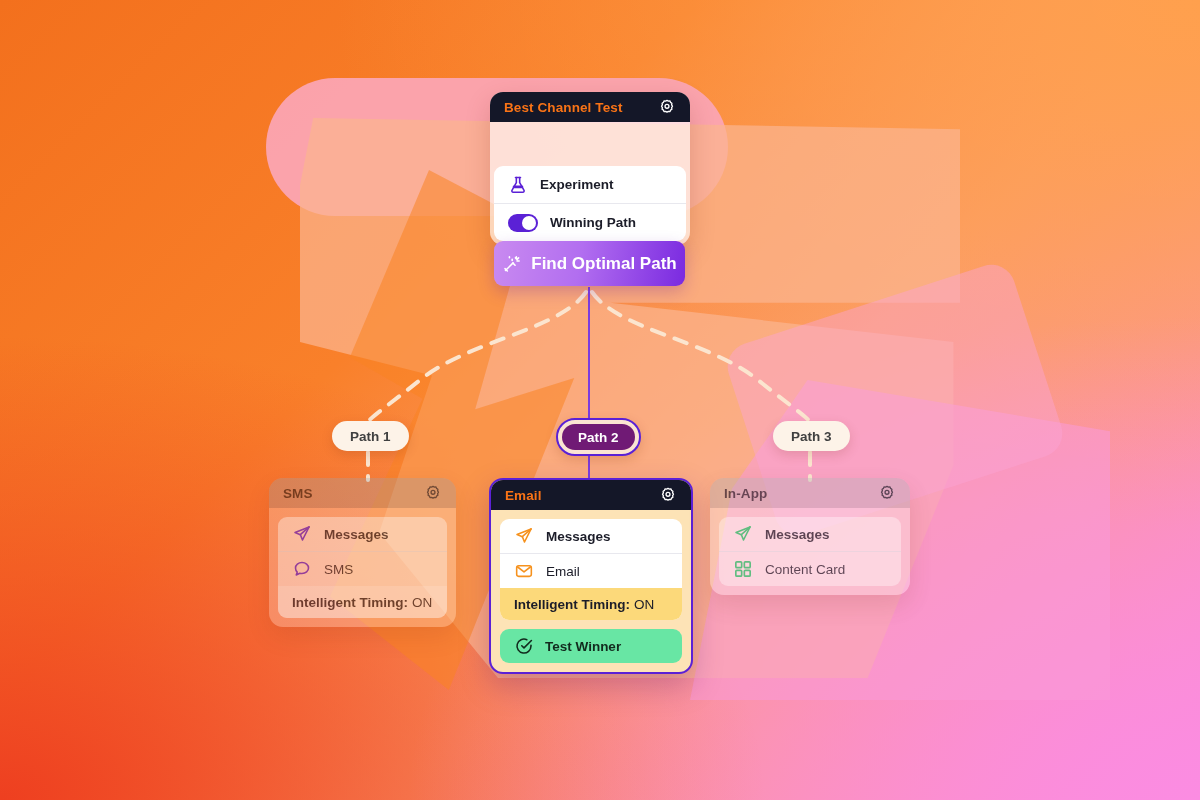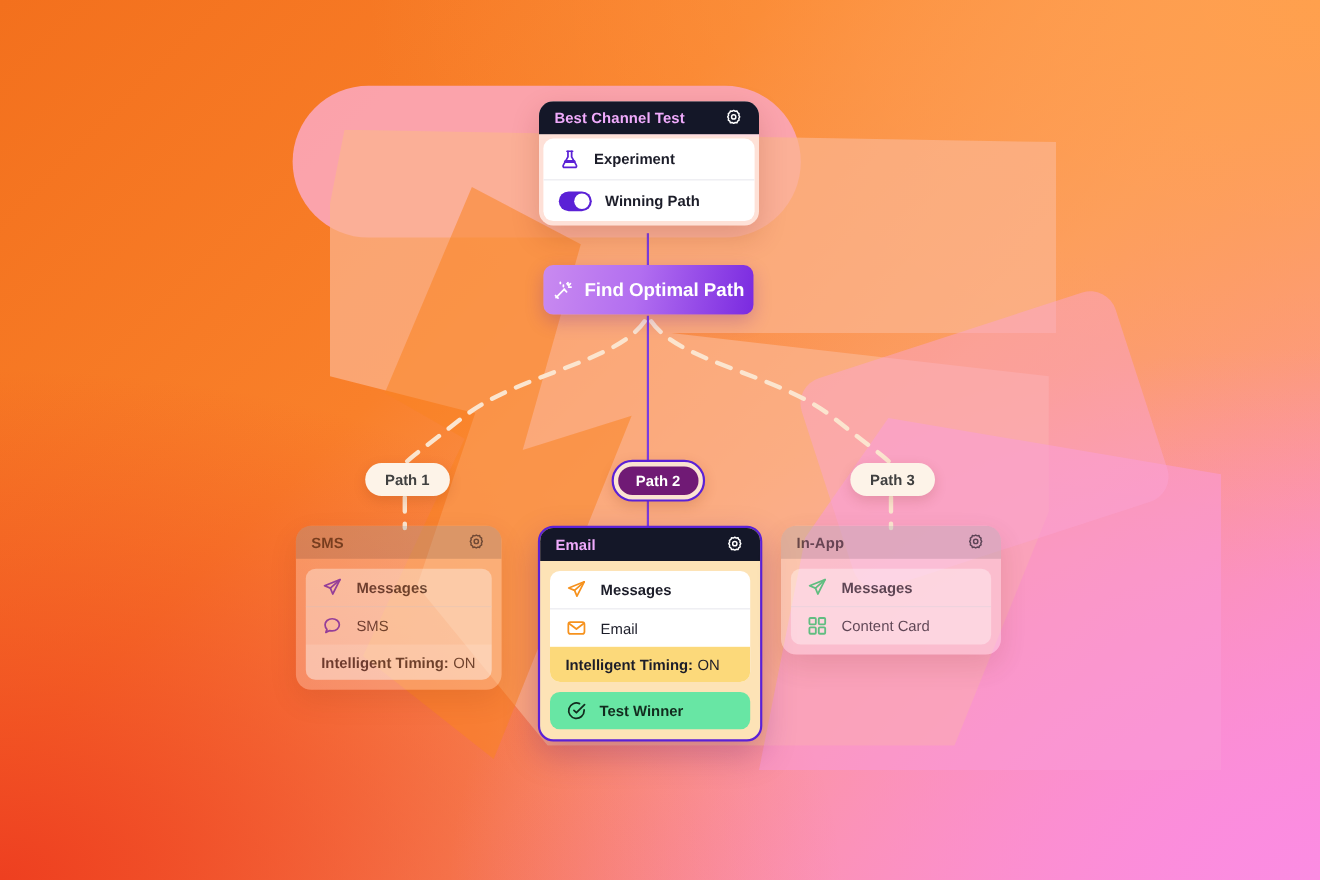--- a/index.html
+++ b/index.html
@@ -86,21 +86,21 @@
     display: flex;
     align-items: center;
     justify-content: space-between;
     padding: 0 14px;
     height: 30px;
     background: #141728;
   }
   .card-title {
     font-size: 13.5px;
     font-weight: bold;
-    color: #f0abfc;
+    color: #f97316;
     letter-spacing: .1px;
   }
   .gear { width: 18px; height: 18px; display: block; cursor: pointer; }
   .card-body { padding: 9px; }
   .panel {
     background: #ffffff;
     border-radius: 9px;
     overflow: hidden;
   }
   .row {
@@ -114,21 +114,21 @@
   .row-icon { width: 20px; height: 20px; flex: 0 0 20px; display: block; }
   .row-label { font-size: 13.5px; color: #1c1d29; }
   .row-label.bold { font-weight: bold; }
 
   
   #card-best {
     left: 490px; top: 92px; width: 200px;
     background: rgba(255,255,255,.62);
     border-radius: 13px;
   }
-  #card-best .card-body { padding: 4px; }
+  #card-best .card-body { padding: 4px; margin-top: 40px; }
   #card-best .row { height: 37px; }
 
   .toggle {
     width: 30px; height: 18px;
     border-radius: 10px;
     background: #5b21d6;
     position: relative;
     flex: 0 0 30px;
   }
   .toggle::after {

